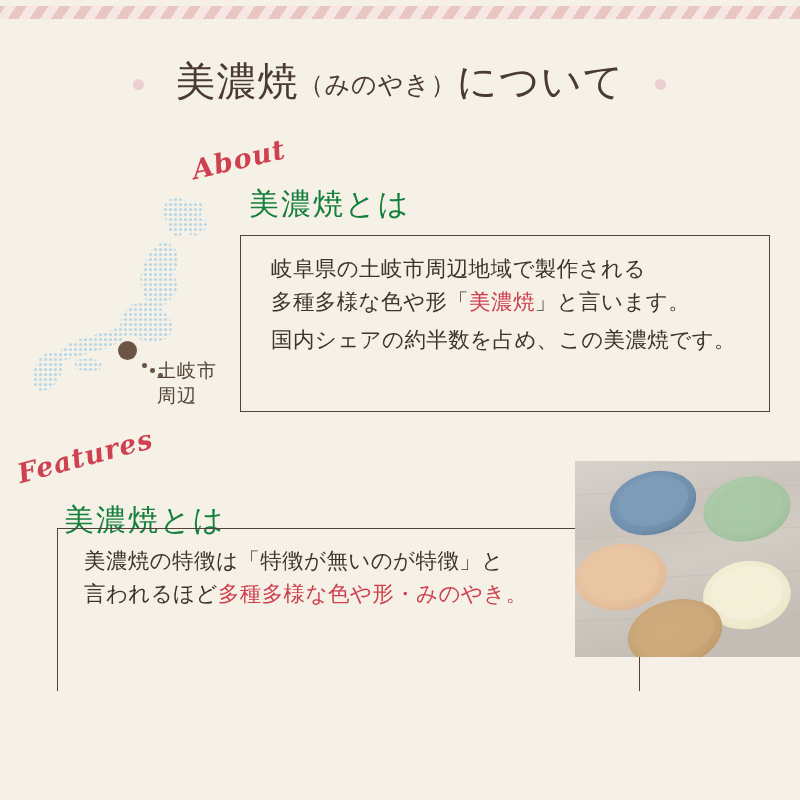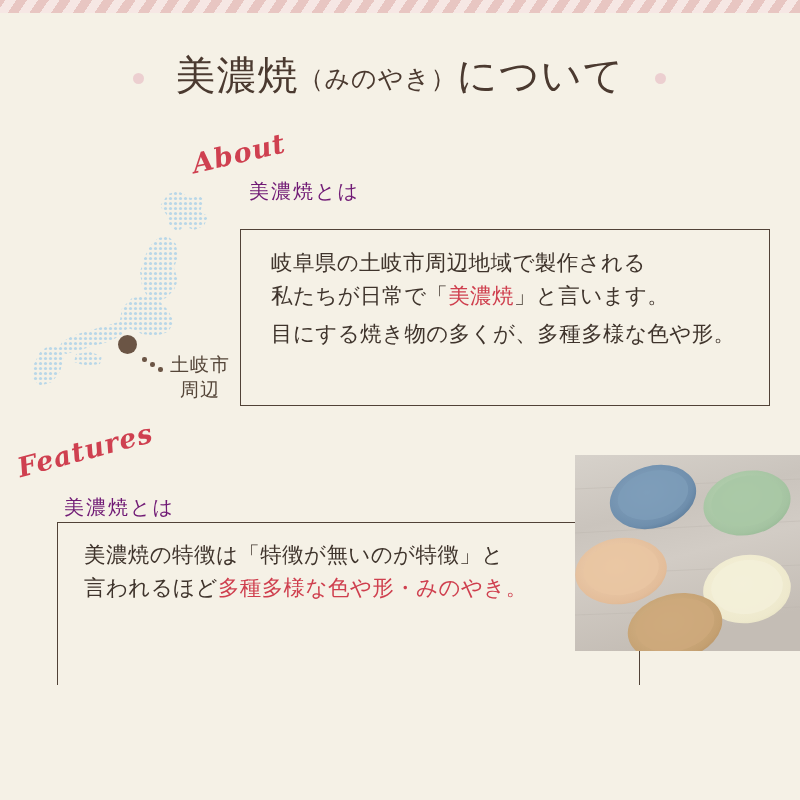--- a/index.html
+++ b/index.html
@@ -12,20 +12,21 @@
     overflow: hidden;
     background: #f5f1e6;
     font-family: "Liberation Serif", "DejaVu Serif", serif;
   }
   #page {
     position: relative;
     width: 800px;
     height: 685px;
     background: #f5f1e6;
     overflow: hidden;
+    margin-top: 6px;
   }
 
   
   .top-stripe {
     position: absolute;
     left: 0; top: 0;
     width: 800px; height: 13px;
     background-color: #efd9d6;
     background-image: repeating-linear-gradient(
       -56deg,
@@ -77,22 +78,22 @@
     letter-spacing: 1px;
     white-space: nowrap;
     transform-origin: left bottom;
   }
   #about-script    { left: 196px; top: 148px; transform: rotate(-13deg); }
   #features-script { left: 22px;  top: 452px; transform: rotate(-15deg); }
 
   
   .section-heading {
     position: absolute;
-    color: #701a75;
-    font-size: 20px;
+    color: #15803d;
+    font-size: 30px;
     letter-spacing: 2px;
     white-space: nowrap;
     font-family: "Liberation Serif", "DejaVu Serif", serif;
   }
   #about-heading    { left: 249px; top: 178px; }
   #features-heading { left: 64px;  top: 494px; }
 
   
   .text-box {
     position: absolute;
@@ -138,21 +139,21 @@
   .lead-dot {
     position: absolute;
     width: 4.5px; height: 4.5px;
     border-radius: 50%;
     background: #6b5545;
   }
   .map-label {
     position: absolute;
     left: 157px; top: 352px;
     width: 86px;
-    text-align: center;
+    text-align: left;
     color: #554639;
     font-size: 19px;
     line-height: 25px;
     letter-spacing: 1px;
     font-family: "Liberation Serif", "DejaVu Serif", serif;
   }
 
   
   #pottery-photo {
     position: absolute;
@@ -178,26 +179,26 @@
 
   <div class="script-label" id="about-script">About</div>
   <div class="section-heading" id="about-heading">美濃焼とは</div>
 
   <div class="text-box" id="box-about">
     <div class="para p1">
       <div>
         <span>岐阜県の土岐市周辺地域で製作される</span>
       </div>
       <div>
-        <span>私たちが日常で「</span><span class="hl">美濃焼</span><span>」と言います。</span>
+        <span>多種多様な色や形「</span><span class="hl">美濃焼</span><span>」と言います。</span>
       </div>
     </div>
     <div class="para p2">
       <div>
-        <span>目にする焼き物の多くが、多種多様な色や形。</span>
+        <span>国内シェアの約半数を占め、この美濃焼です。</span>
       </div>
     </div>
   </div>
 
   <svg id="japan-map" viewBox="0 0 215 215" xmlns="http://www.w3.org/2000/svg">
     <defs>
       <pattern id="dots" width="5" height="5" patternUnits="userSpaceOnUse">
         <circle cx="2.5" cy="2.5" r="1.6" fill="#b9d7e8"></circle>
       </pattern>
       <clipPath id="jp-clip">

